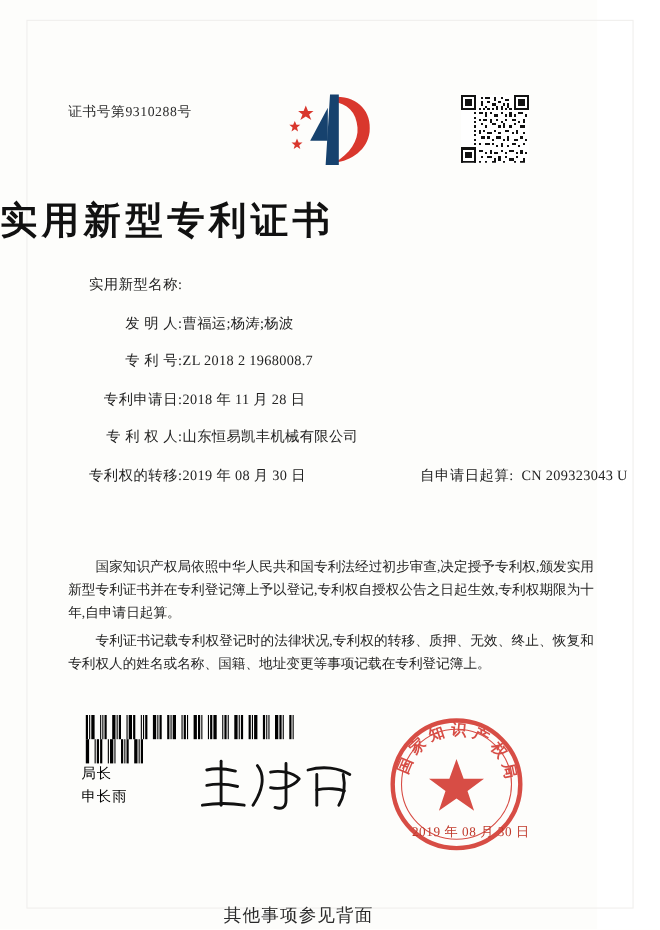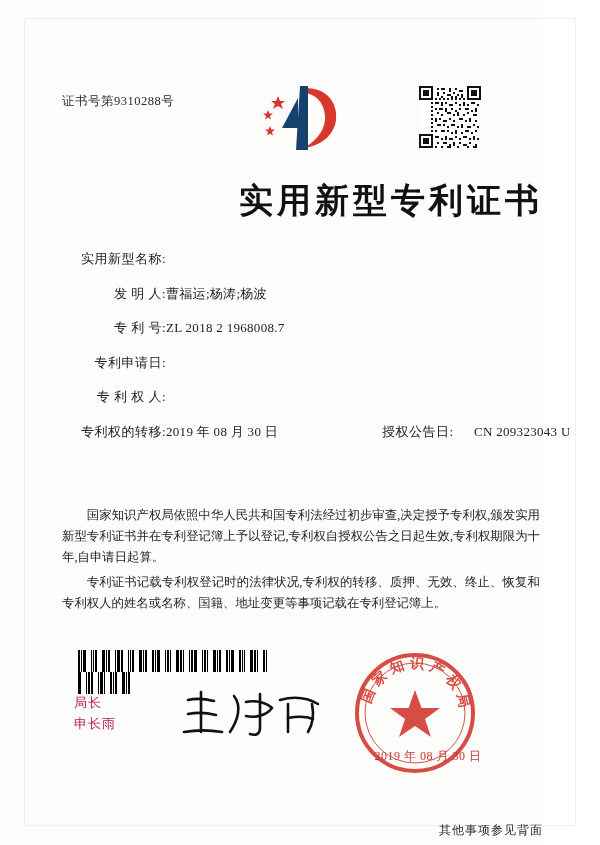--- a/index.html
+++ b/index.html
@@ -58,21 +58,21 @@
     top: 86px;
     width: 62px;
     height: 62px;
   }
 
   
   .title {
     position: absolute;
     left: 0; right: 0;
     top: 178px;
-    text-align: right;
+    text-align: left;
     font-size: 34px;
     font-weight: bold;
     letter-spacing: 4px;
     color: #111;
     font-family: "DejaVu Serif", "Liberation Serif", serif;
   }
 
   
   .fields {
     position: absolute;
@@ -145,21 +145,21 @@
     vertical-align: top;
   }
 
   
   .sig-block {
     position: absolute;
     left: 74px;
     top: 692px;
     font-size: 13px;
     line-height: 21px;
-    color: #be185d;
+    color: #000000;
     letter-spacing: 1px;
   }
   .handwriting {
     position: absolute;
     left: 176px;
     top: 688px;
     width: 150px;
     height: 52px;
   }
 
@@ -190,22 +190,22 @@
     top: 791px;
     text-align: center;
     font-size: 11.5px;
     color: #2a2a2a;
     letter-spacing: 0.5px;
   }
   .footer-note {
     position: absolute;
     left: 0; right: 0;
     top: 822px;
-    text-align: right;
-    font-size: 12px;
+    text-align: center;
+    font-size: 16px;
     color: #2a2a2a;
     letter-spacing: 1px;
   }
 </style>
 </head>
 <body>
 
 <div class="page">
   <div class="page-edge"></div>
 
@@ -372,28 +372,30 @@
     <div class="field-row">
       <div class="field-label">发  明  人:</div>
       <div class="field-value">曹福运;杨涛;杨波</div>
     </div>
     <div class="field-row">
       <div class="field-label">专  利  号:</div>
       <div class="field-value">ZL 2018 2 1968008.7</div>
     </div>
     <div class="field-row">
       <div class="field-label">专利申请日:</div>
+      <div class="field-value">2018 年 11 月 28 日</div>
     </div>
     <div class="field-row">
       <div class="field-label">专 利 权 人:</div>
+      <div class="field-value">山东恒易凯丰机械有限公司</div>
     </div>
     <div class="field-row split">
       <div class="field-label">专利权的转移:</div>
       <div class="field-value">2019 年 08 月 30 日</div>
-      <div class="field-label2">授权公告日:</div>
+      <div class="field-label2">自申请日起算:</div>
       <div class="field-value2">CN 209323043 U</div>
     </div>
   </div>
 
   <div class="paras">
     <div class="para">国家知识产权局依照中华人民共和国专利法经过初步审查,决定授予专利权,颁发实用新型专利证书并在专利登记簿上予以登记,专利权自授权公告之日起生效,专利权期限为十年,自申请日起算。</div>
     <div class="para">专利证书记载专利权登记时的法律状况,专利权的转移、质押、无效、终止、恢复和专利权人的姓名或名称、国籍、地址变更等事项记载在专利登记簿上。</div>
   </div>
 
   <div class="barcode">

